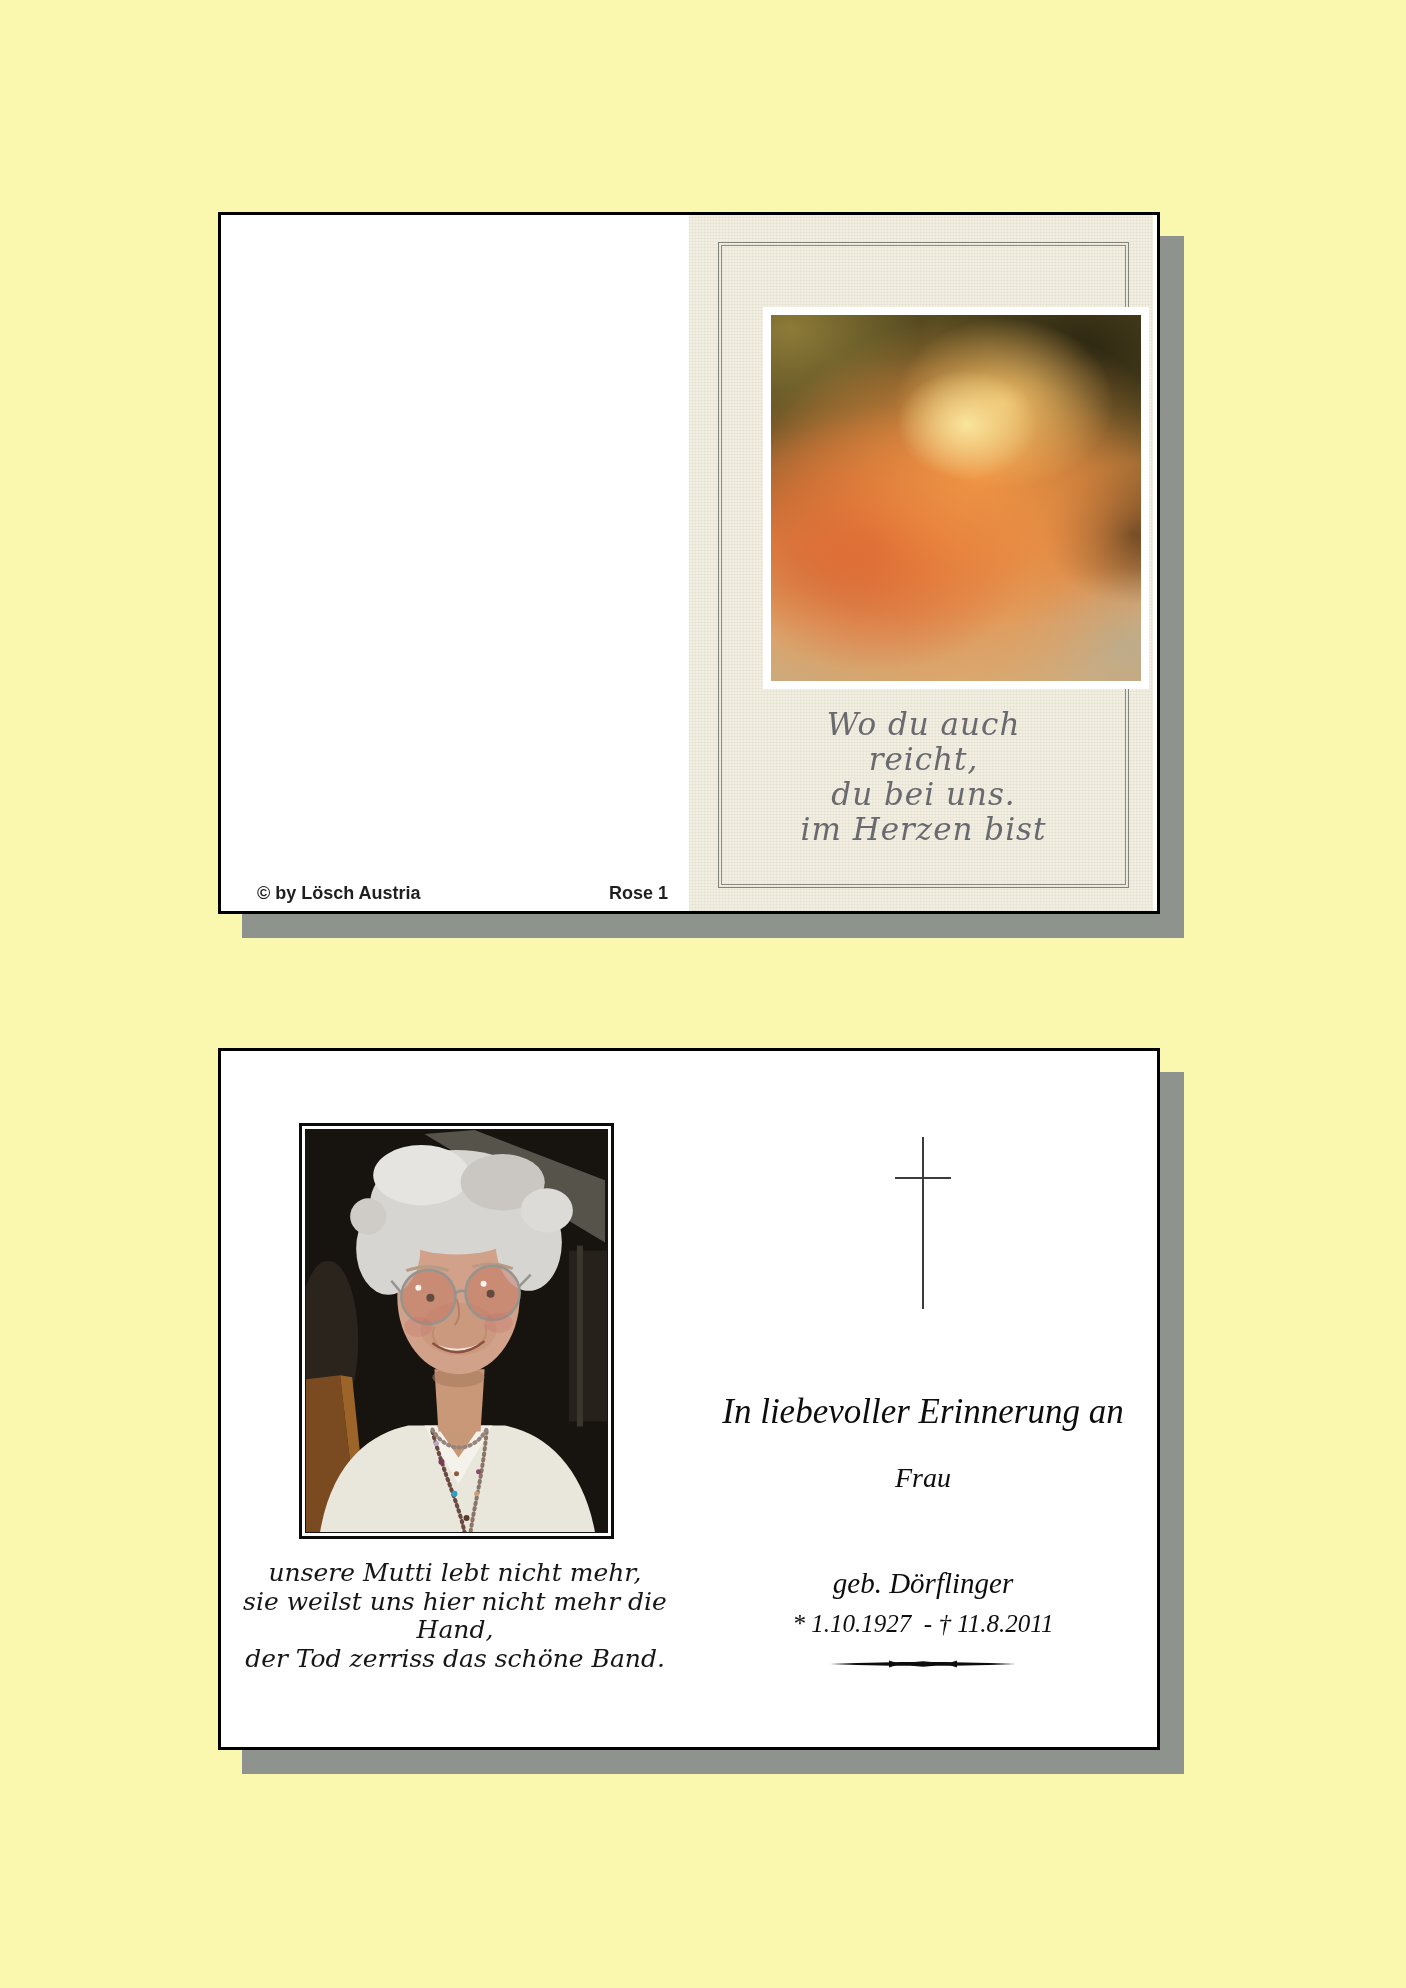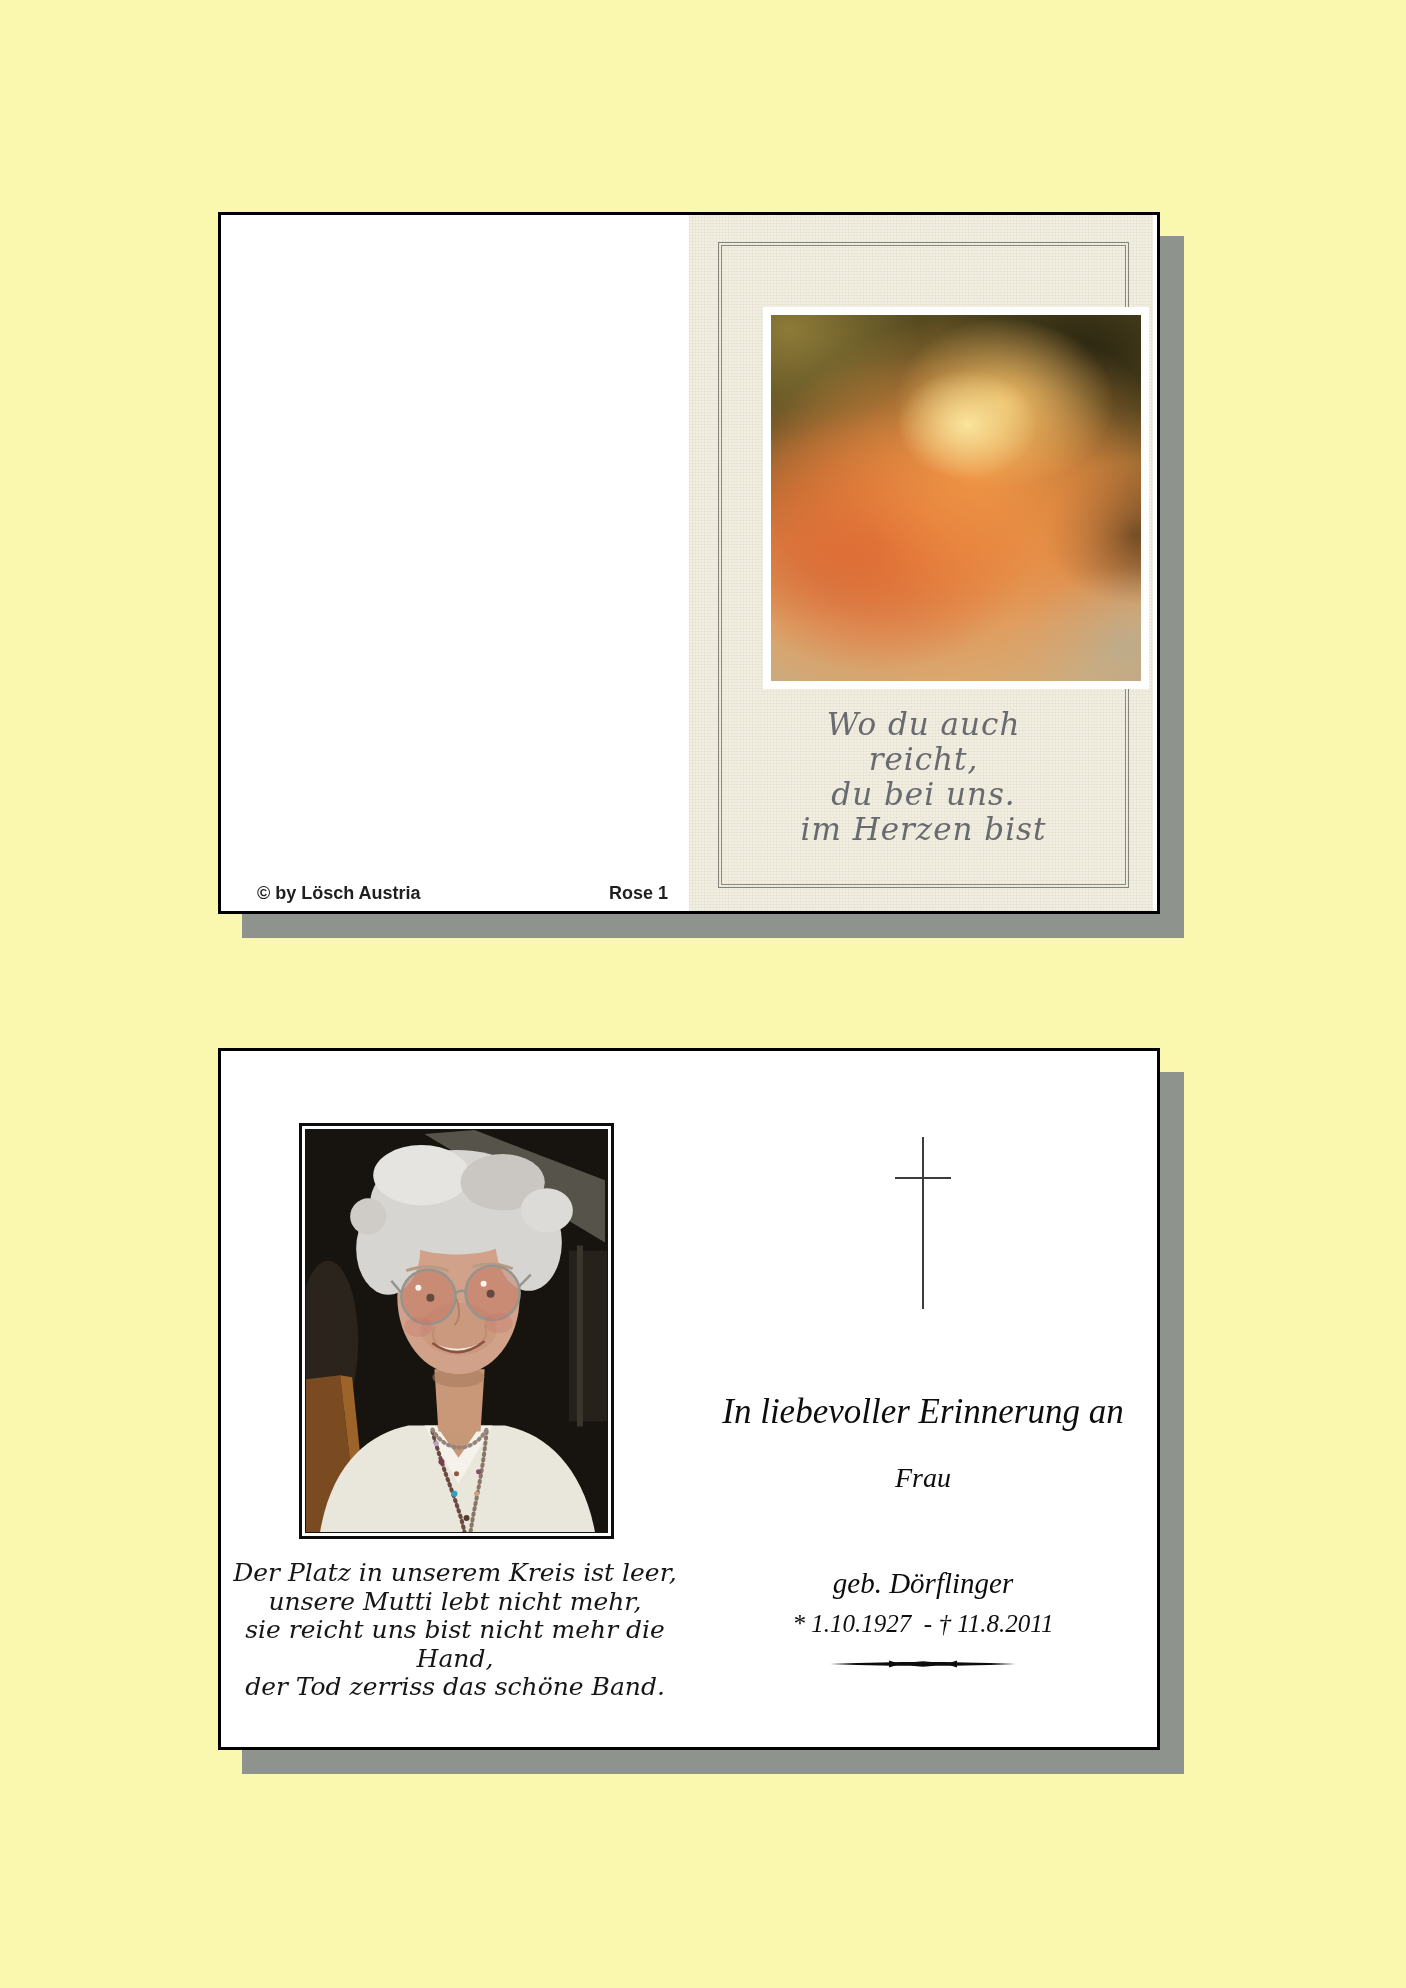--- a/index.html
+++ b/index.html
@@ -200,23 +200,22 @@
         <circle cx="150" cy="342" r="2.5" fill="#8a5a3a"></circle>
         <circle cx="172" cy="340" r="2.5" fill="#8a4a6a"></circle>
         <circle cx="170" cy="362" r="2.5" fill="#caa27a"></circle>
         <circle cx="160" cy="386" r="3" fill="#5a3a2a"></circle>
         <circle cx="130" cy="312" r="2.5" fill="#b8a8c8"></circle>
       </svg>
     </div>
   </div>
 
   <div class="poem">
-    <div>Der Platz in unserem Kreis ist leer,</div>
     <div>unsere Mutti lebt nicht mehr,</div>
-    <div>sie reicht uns bist nicht mehr die Hand,</div>
+    <div>sie weilst uns hier nicht mehr die Hand,</div>
     <div>der Tod zerriss das schöne Band.</div>
   </div>
 
   <div class="right-half">
     <div class="cross">
       <div class="v"></div>
       <div class="h"></div>
     </div>
 
     <div class="mem-line" id="mem-intro">In liebevoller Erinnerung an</div>

